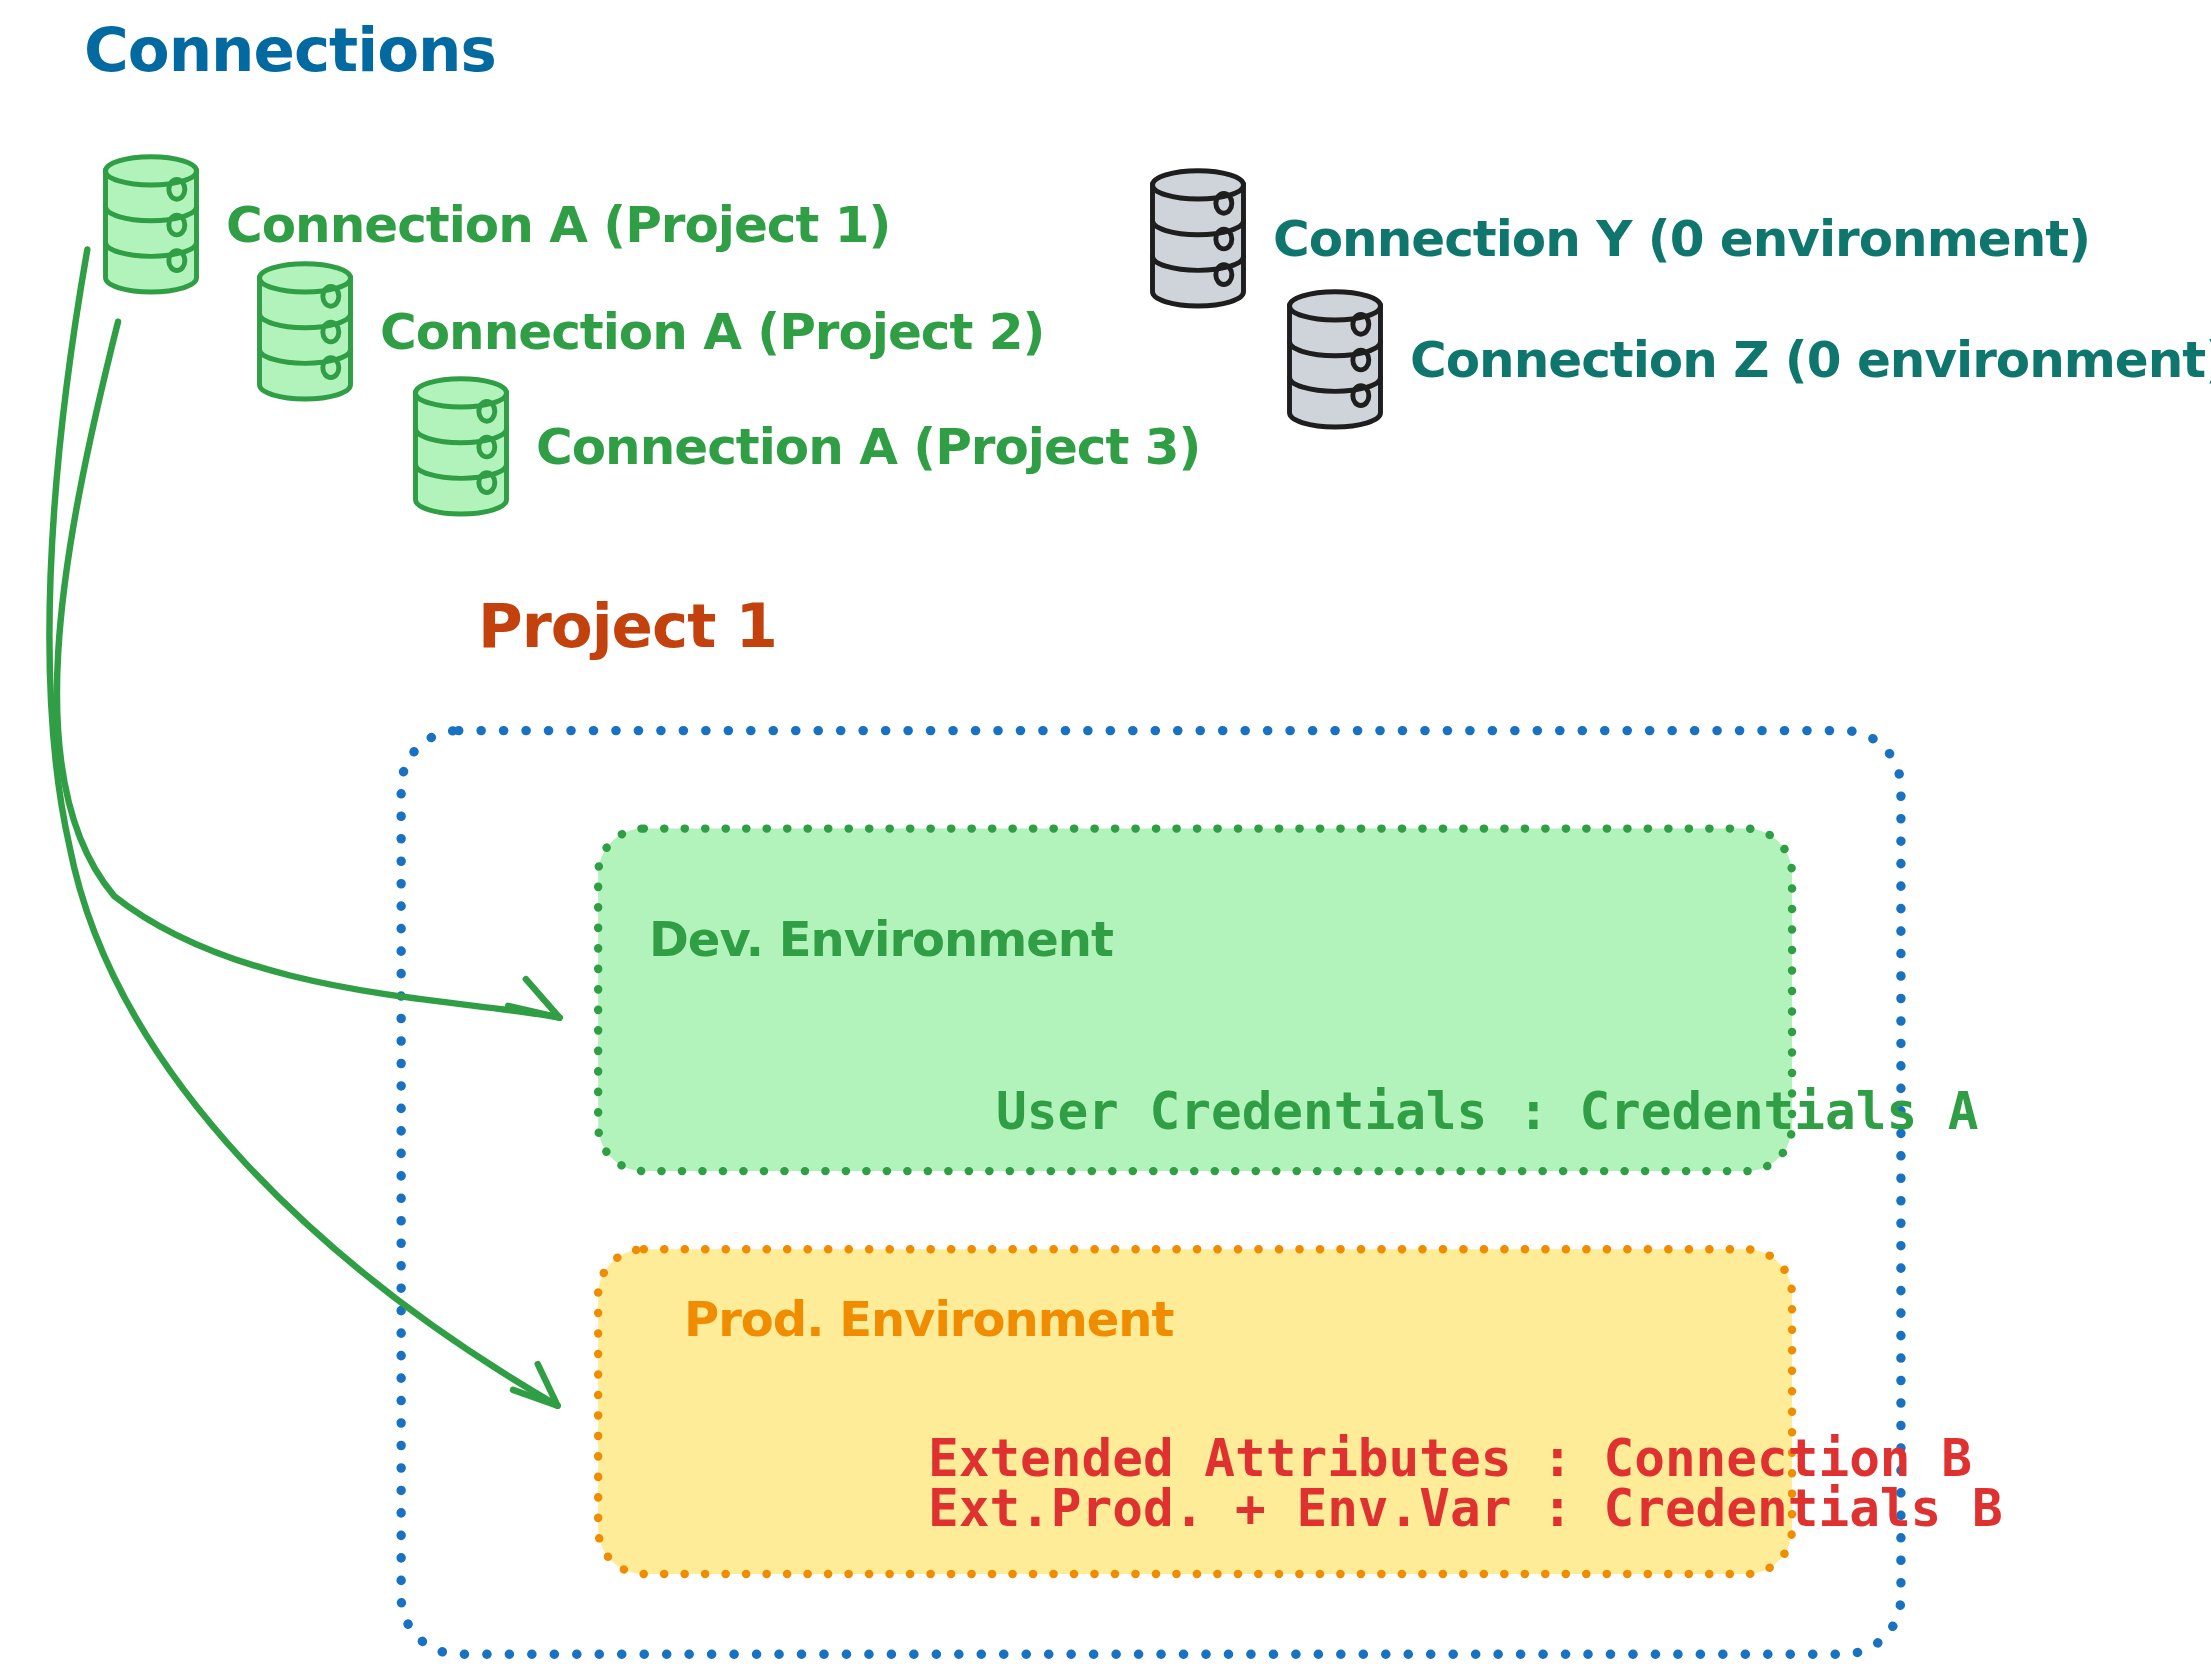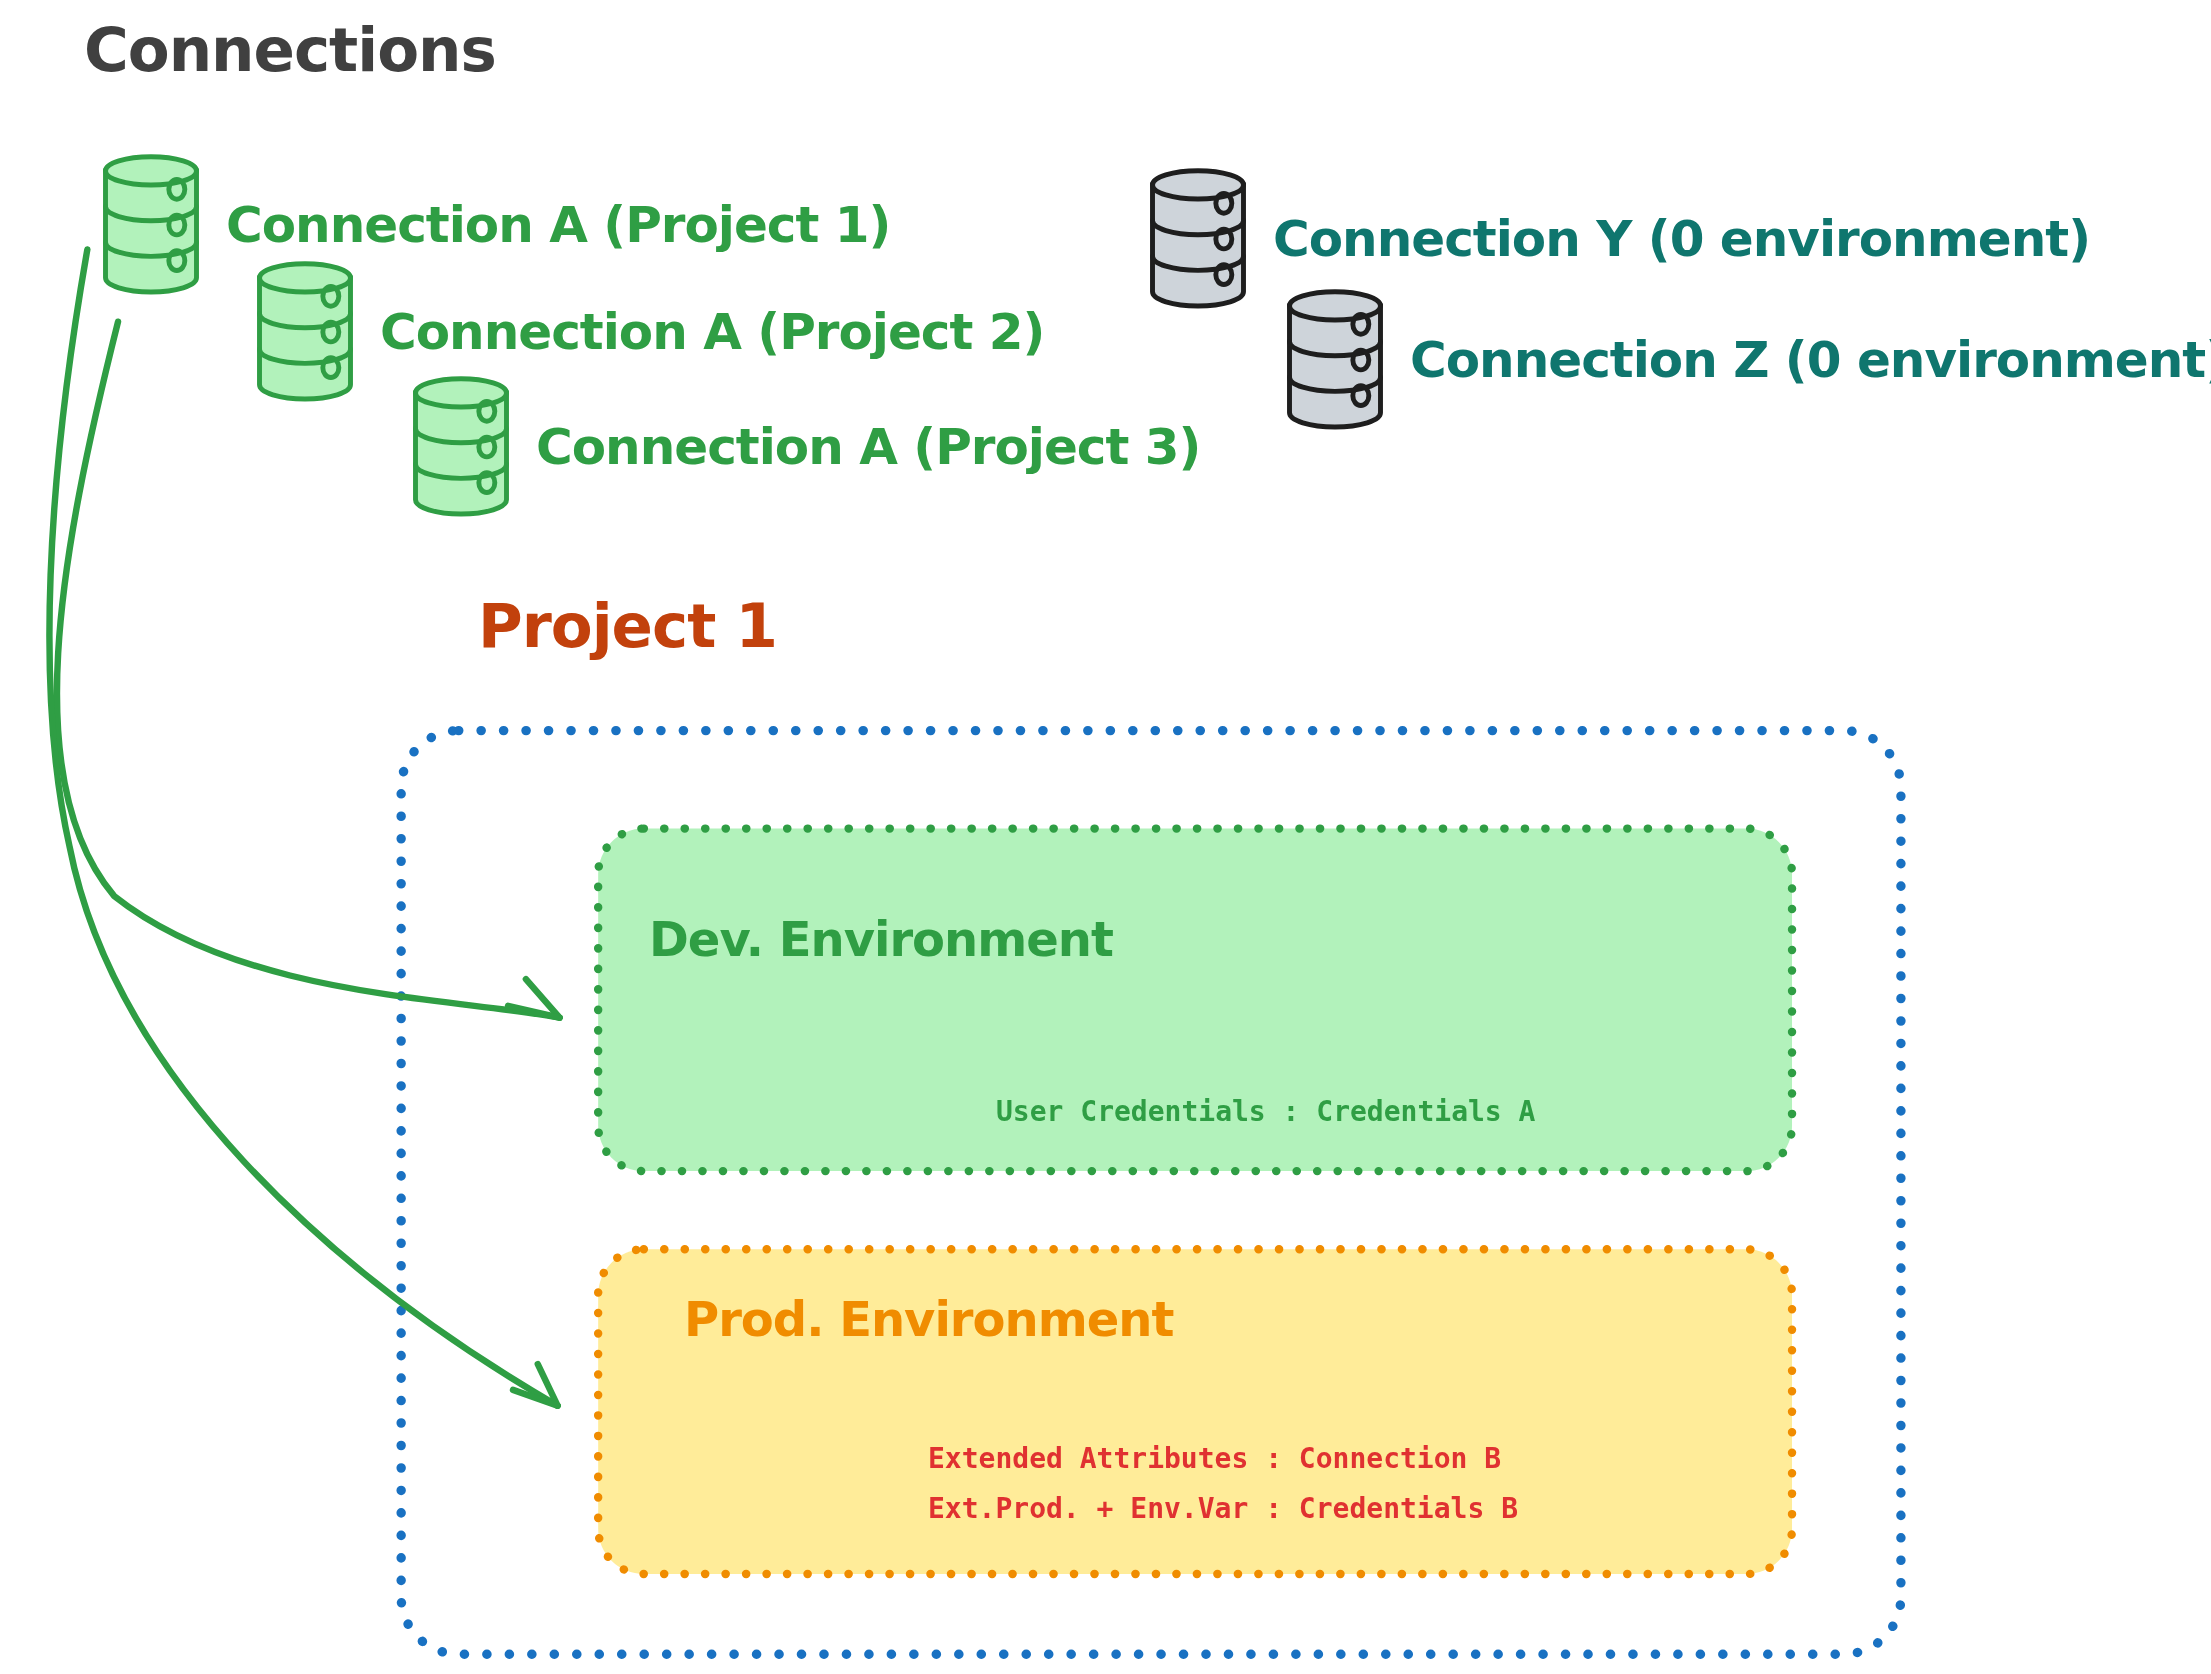--- a/index.html
+++ b/index.html
@@ -26,21 +26,21 @@
 
   .hw { 
     font-family: "DejaVu Sans", "Liberation Sans", sans-serif;
     font-weight: bold;
     letter-spacing: -1px;
     white-space: nowrap;
   }
   .main-title {
     left: 84px; top: 14px;
     font-size: 61px;
-    color: #404040;
+    color: #0369a1;
   }
   .conn-row {
     display: flex;
     align-items: center;
     gap: 18px;
   }
   .conn-row .label { font-size: 50px; }
   .green-text { color: #2f9e44; }
   .ink-text   { color: #0f766e; }
 
@@ -53,21 +53,21 @@
   }
   .env-title { font-size: 48px; }
   .dev-title  { left: 649px; top: 875px;  color: #2f9e44; margin-top: 36px; }
   .prod-title { left: 684px; top: 1291px; color: #f08c00; }
 
   .mono {
     position: absolute;
     z-index: 2;
     font-family: "DejaVu Sans Mono", "Liberation Mono", monospace;
     font-weight: bold;
-    font-size: 28px;
+    font-size: 51px;
     line-height: 50px;
     white-space: nowrap;
   }
   .dev-mapping  { left: 996px; top: 1087px; color: #2f9e44; }
   .prod-mapping { left: 928px;  top: 1434px; color: #e03131; }
 </style>
 </head>
 <body>
 
 <div class="canvas">

